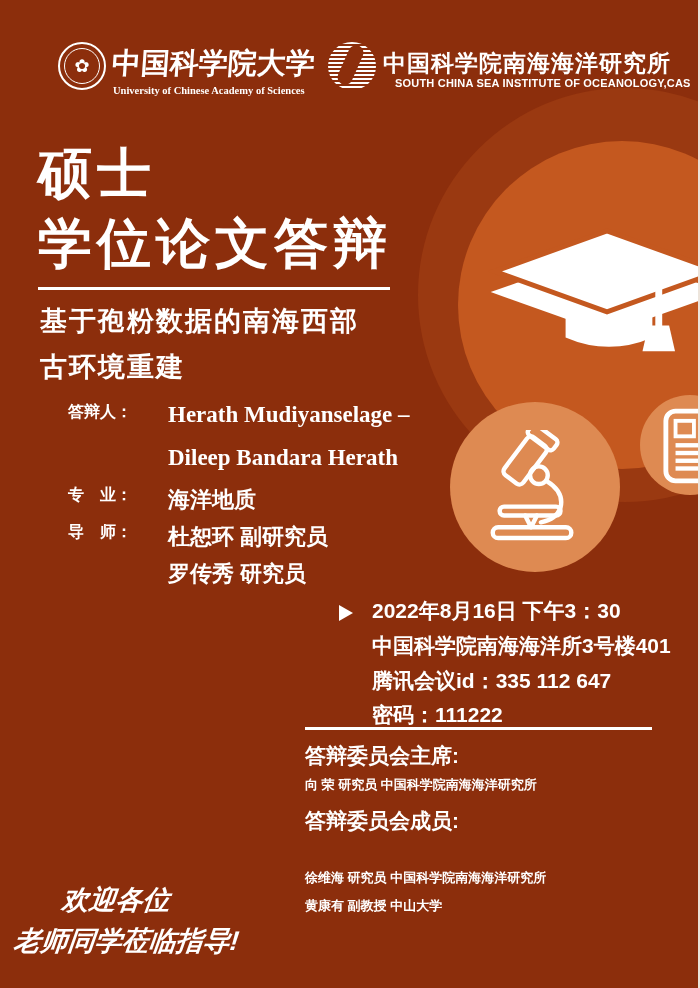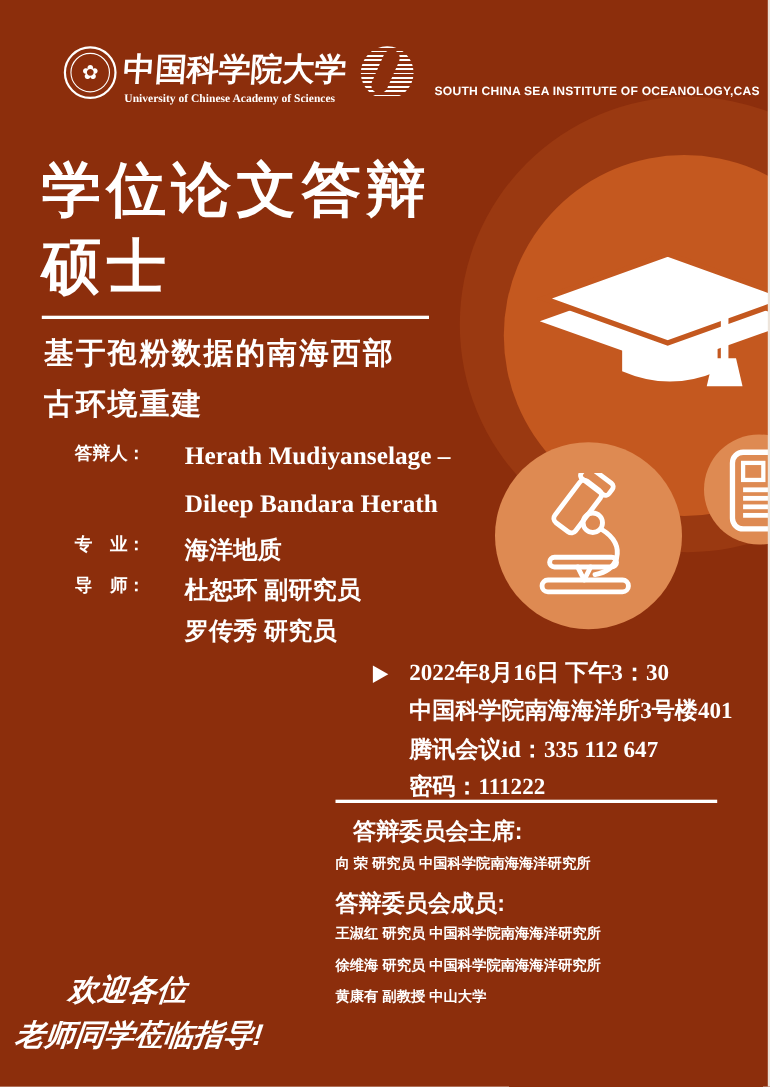--- a/index.html
+++ b/index.html
@@ -40,27 +40,27 @@
   .sub1{top:303px;} .sub2{top:349px;}
   
   .lbl{left:68px; font-size:16px; font-weight:700; white-space:nowrap;}
   .val{left:168px; font-size:22px; font-weight:700; white-space:nowrap;}
   .name{font-family:"Liberation Serif", serif; font-size:23px;}
   .r1{top:402px;} .r2{top:445px;} .r3{top:485px;} .r4{top:522px;} .r5{top:559px;}
   
   .bullet{left:339px; top:605px; width:0; height:0;
         border-top:8px solid transparent; border-bottom:8px solid transparent; border-left:14px solid #fff;}
   .meet{left:372px; font-size:21px; font-weight:700; white-space:nowrap;
-        font-family:Liberation Serif, serif;}
+        font-family:Liberation Sans, sans-serif;}
   .m1{top:597px;} .m2{top:632px;text-align:right;} .m3{top:667px;} .m4{top:701px;}
   .divider{left:305px; top:727px; width:347px; height:3px; background:#fff;}
   
   .com-h{left:305px; font-size:21px; font-weight:700; white-space:nowrap;}
   .com-l{left:305px; font-size:13px; font-weight:700; white-space:nowrap;}
-  .c1{top:742px;margin-left:16px;} .c2{top:776px;} .c3{top:807px;} .c4{top:840px;} .c5{top:869px;} .c6{top:897px;}
+  .c1{top:742px;} .c2{top:776px;} .c3{top:807px;} .c4{top:840px;} .c5{top:869px;} .c6{top:897px;}
   
   .welcome{font-size:27px; font-weight:700; white-space:nowrap; transform:skewX(-6deg); font-style:italic;}
   .w1{left:62px; top:882px;} .w2{left:14px; top:923px;}
   .edge-line{right:0; top:0; width:2px; height:988px; background:#EDE5DC;}
 </style>
 </head>
 <body>
 
 <div class="poster">
 
@@ -107,25 +107,26 @@
     <div class="seal-inner">
       <span class="seal-flower">✿</span>
     </div>
   </div>
   <div class="abs ucas-zh">中国科学院大学</div>
   <div class="abs ucas-en">University of Chinese Academy of Sciences</div>
 
   <div class="abs globe">
     <div class="globe-wave"></div>
   </div>
+  <div class="abs scsio-zh">中国科学院南海海洋研究所</div>
   <div class="abs scsio-en">SOUTH CHINA SEA INSTITUTE OF OCEANOLOGY,CAS</div>
 
   <div class="abs title">
+    <div>硕士</div>
     <div>学位论文答辩</div>
-    <div>硕士</div>
   </div>
   <div class="abs title-underline"></div>
 
   <div class="abs subtitle sub1">基于孢粉数据的南海西部</div>
   <div class="abs subtitle sub2">古环境重建</div>
 
   <div class="abs lbl r1">答辩人：</div>
   <div class="abs val name r2">Dileep Bandara Herath</div>
   <div class="abs val name r1">Herath Mudiyanselage –</div>
 
@@ -140,21 +141,20 @@
   <div class="abs meet m1">2022年8月16日  下午3：30</div>
   <div class="abs meet m2">中国科学院南海海洋所3号楼401</div>
   <div class="abs meet m3">腾讯会议id：335 112 647</div>
   <div class="abs meet m4">密码：111222</div>
 
   <div class="abs divider"></div>
 
   <div class="abs com-h c1">答辩委员会主席:</div>
   <div class="abs com-l c2">向 荣  研究员  中国科学院南海海洋研究所</div>
   <div class="abs com-h c3">答辩委员会成员:</div>
-  <div class="abs com-l c4">王淑红  研究员  中国科学院南海海洋研究所</div>
   <div class="abs com-l c5">徐维海  研究员  中国科学院南海海洋研究所</div>
   <div class="abs com-l c6">黄康有  副教授  中山大学</div>
 
   <div class="abs welcome w1">欢迎各位</div>
   <div class="abs welcome w2">老师同学莅临指导!</div>
 
   <div class="abs edge-line"></div>
 </div>
 
 </body></html>

